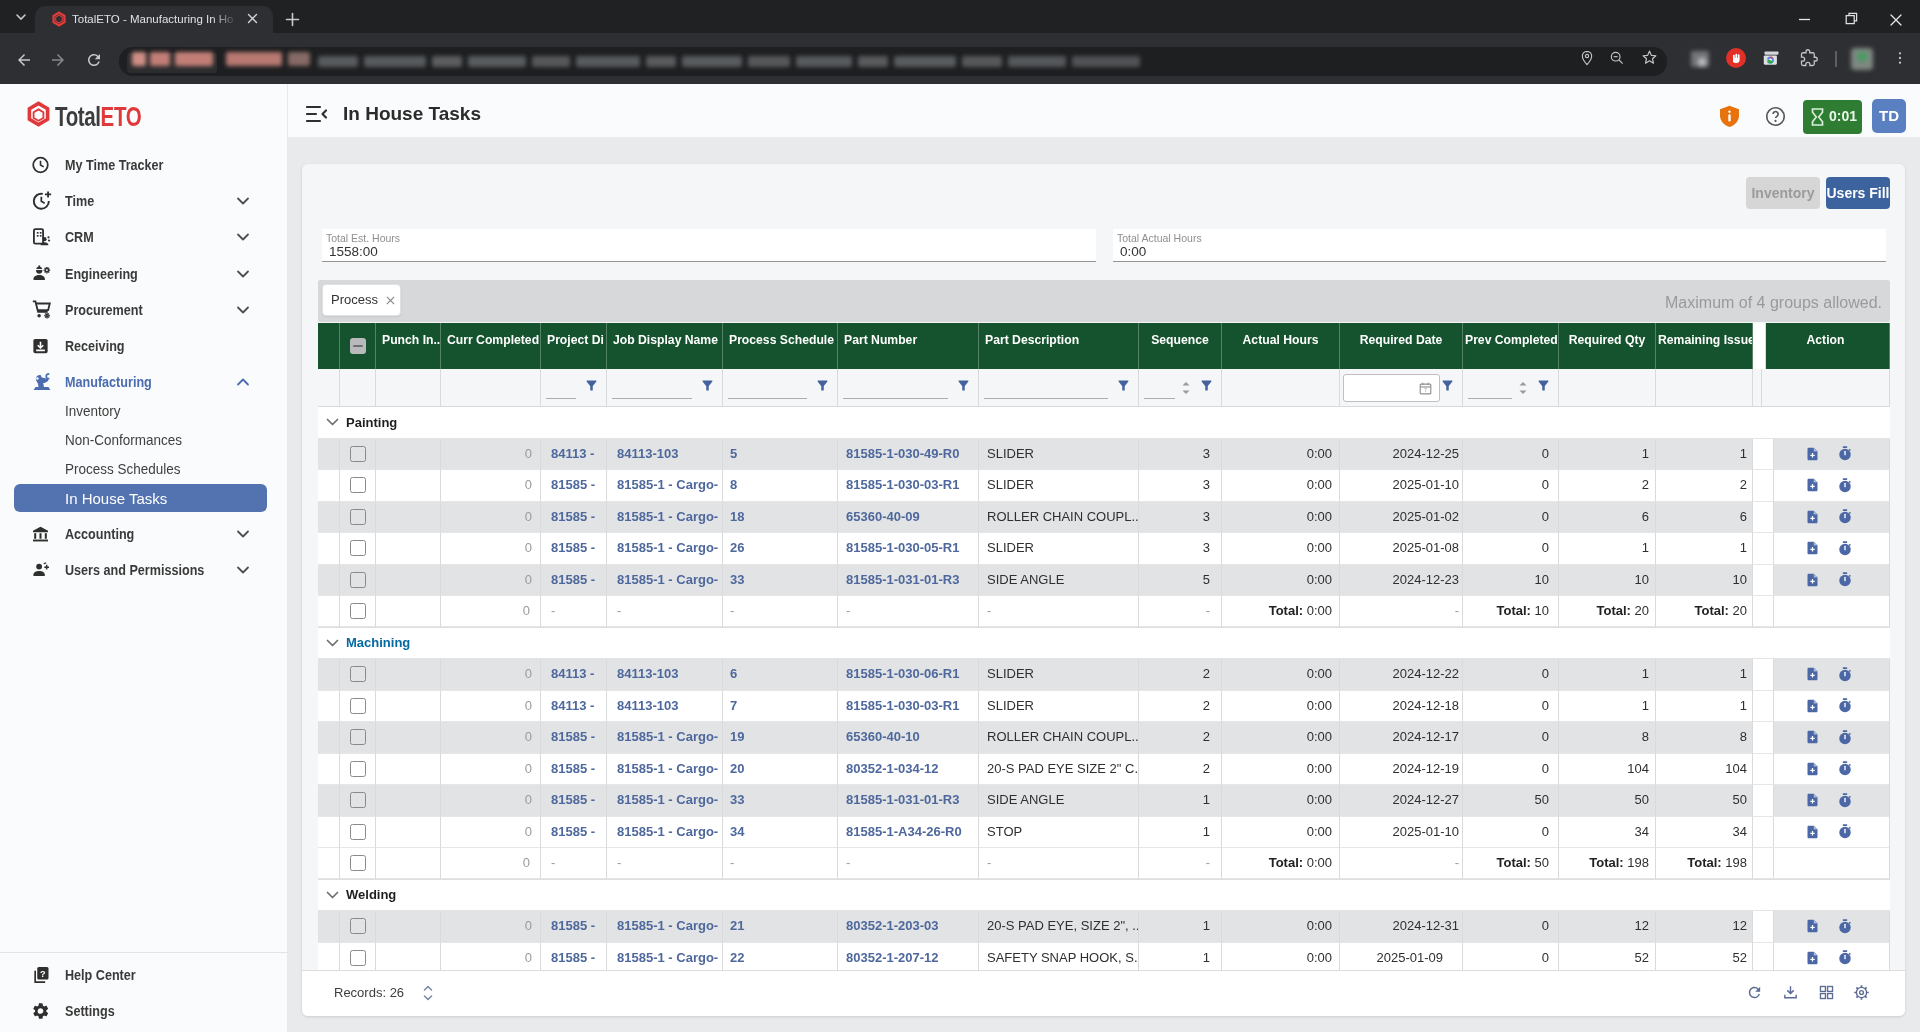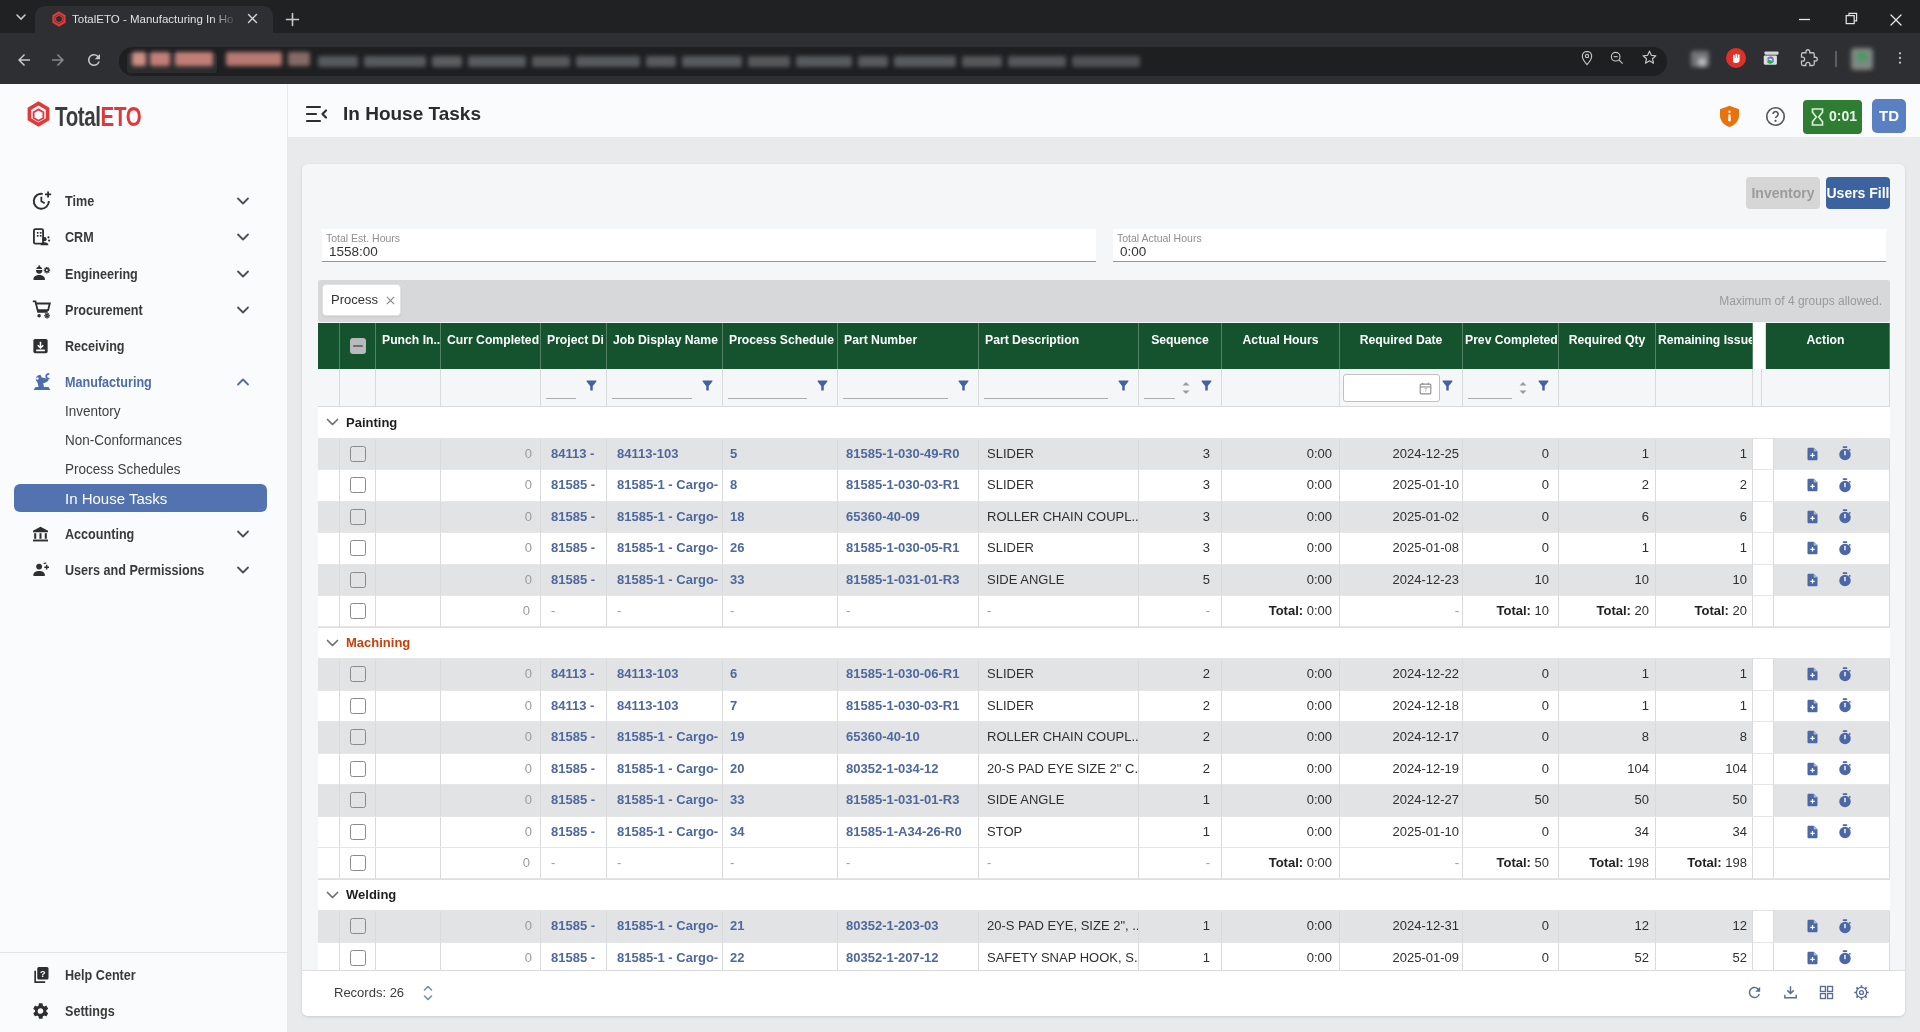--- a/index.html
+++ b/index.html
@@ -148,20 +148,27 @@
     <circle cx="12" cy="5" r="1.7" fill="#c3c5c8"></circle>
     <circle cx="12" cy="12" r="1.7" fill="#c3c5c8"></circle>
     <circle cx="12" cy="19" r="1.7" fill="#c3c5c8"></circle>
   </svg>
 <div class="abs" id="sidebar">
 <svg class="abs" style="left:26px;top:16px" width="25" height="33" viewBox="0 0 25 33">
       <path d="M12.5 3.4L21.6 8.7v10.6l-9.1 5.3-9.1-5.3V8.7z" fill="none" stroke="#e0393b" stroke-width="3.6"></path>
       <path d="M12.5 9.4l4.9 2.85v5.7l-4.9 2.85-4.9-2.85v-5.7z" fill="none" stroke="#e0393b" stroke-width="1.8"></path>
     </svg>
 <div class="abs" style="left:55px;top:18px;font-size:27px;font-weight:bold;color:#3c3c3c;letter-spacing:-.5px;transform:scaleX(.76);transform-origin:0 0;">Total<span style="color:#e0393b">ETO</span></div>
+<div class="navrow" style="top:63px">
+      <svg class="navico" width="19" height="19" viewBox="0 0 24 24">
+        <circle cx="12" cy="12" r="9.2" fill="none" stroke="#2f2f2f" stroke-width="2.2"></circle>
+        <path d="M12 6.5V12l4 2.4" fill="none" stroke="#2f2f2f" stroke-width="2"></path>
+      </svg>
+      <div class="navlbl" style="color:#3a3a3a">My Time Tracker</div>
+</div>
 <div class="navrow" style="top:99px">
       <svg class="navico" width="21" height="21" viewBox="0 0 24 24">
         <path d="M20.4 12.1a8.6 8.6 0 11-7-8.3" fill="none" stroke="#2f2f2f" stroke-width="2.2"></path>
         <path d="M11.8 7v5.2l3.8 2.3" fill="none" stroke="#2f2f2f" stroke-width="2"></path>
         <path d="M19.5 1v7M16 4.5h7" stroke="#2f2f2f" stroke-width="2.1"></path>
       </svg>
       <div class="navlbl" style="color:#3a3a3a">Time</div>
 <svg class="chev" width="14" height="10" viewBox="0 0 14 10">
         <path d="M2 2.5l5 5 5-5" stroke="#4b5055" stroke-width="1.8" fill="none" stroke-linecap="round" stroke-linejoin="round"></path>
       </svg>
@@ -327,21 +334,21 @@
       <div class="flabel">Total Actual Hours</div>
       <div class="fval">0:00</div>
     </div>
 <div id="grpbar">
 <div style="position:absolute;left:4px;top:3.5px;width:79px;height:32px;background:#fff;border:1px solid #e2e2e2;border-radius:4px;box-shadow:0 1px 2px rgba(0,0,0,.08);">
         <span style="position:absolute;left:8px;top:7.5px;font-size:13px;color:#333;">Process</span>
         <svg style="position:absolute;left:62px;top:10.5px" width="11" height="11" viewBox="0 0 12 12">
           <path d="M2 2l8 8M10 2l-8 8" stroke="#8a8a8a" stroke-width="1.3"></path>
         </svg>
       </div>
-<div style="position:absolute;right:8px;top:14px;font-size:12px;color:#9a9a9a;">Maximum of 4 groups allowed.</div>
+<div style="position:absolute;right:8px;top:14px;font-size:16px;color:#9a9a9a;">Maximum of 4 groups allowed.</div>
 </div>
 <div id="tbl">
 <div class="hrow" style="grid-template-columns:22px 36px 65px 100px 66px 116px 115px 141px 160px 83px 118px 123px 96px 97px 97px 9px 128px">
 <div class="hc" style=""></div>
 <div class="hc" style="">
           <span style="position:absolute;left:50%;top:50%;transform:translate(-50%,-50%);width:16px;height:16px;background:#b9babb;border-radius:3px;">
             <span style="position:absolute;left:3px;top:6.7px;width:10px;height:2.6px;background:#6e6e6e;border-radius:1px;"></span>
           </span>
         </div>
 <div class="hc" style="">Punch In..</div>
@@ -643,21 +650,21 @@
 <div class="dc num tlbl" style="padding-right:9px"><b>Total:</b> 10</div>
 <div class="dc num tlbl" style="padding-right:6px"><b>Total:</b> 20</div>
 <div class="dc num tlbl" style="padding-right:5px"><b>Total:</b> 20</div>
 <div class="dc"></div>
         <div class="dc"></div>
 </div>
 <div class="grow">
         <svg style="position:absolute;left:8px;top:11px" width="13" height="9" viewBox="0 0 13 9">
           <path d="M1.5 1.5l5 5 5-5" stroke="#6f6f6f" stroke-width="1.7" fill="none" stroke-linecap="round" stroke-linejoin="round"></path>
         </svg>
-        <span style="position:absolute;left:28px;top:7.5px;font-size:13px;font-weight:bold;color:#c2410c;">Machining</span>
+        <span style="position:absolute;left:28px;top:7.5px;font-size:13px;font-weight:bold;color:#0369a1;">Machining</span>
       </div>
 <div class="drow g" style="grid-template-columns:22px 36px 65px 100px 66px 116px 115px 141px 160px 83px 118px 123px 96px 97px 97px 9px 128px">
 <div class="dc"></div>
 <div class="dc" style="position:relative;">
           <span class="cb"></span>
         </div>
 <div class="dc"></div>
 <div class="dc num dim" style="padding-right:8px">0</div>
 <div class="dc lnk">84113 -</div>
 <div class="dc lnk">84113-103</div>
@@ -945,21 +952,21 @@
         </div>
 <div class="dc"></div>
 <div class="dc num dim" style="padding-right:8px">0</div>
 <div class="dc lnk">81585 -</div>
 <div class="dc lnk">81585-1 - Cargo-</div>
 <div class="dc lnk" style="padding-left:7px">22</div>
 <div class="dc lnk" style="padding-left:8px">80352-1-207-12</div>
 <div class="dc" style="padding-left:8px">SAFETY SNAP HOOK, S...</div>
 <div class="dc num" style="padding-right:11px">1</div>
 <div class="dc num" style="padding-right:7px">0:00</div>
-<div class="dc num" style="padding-right:3px">2025-01-09</div>
+<div class="dc num" style="padding-right:19px">2025-01-09</div>
 <div class="dc num" style="padding-right:9px">0</div>
 <div class="dc num" style="padding-right:6px">52</div>
 <div class="dc num" style="padding-right:5px">52</div>
 <div class="dc"></div>
 <div class="dc" style="padding:0;">
           <span style="position:absolute;left:43px;top:7px">
             <svg width="15" height="16" viewBox="0 0 24 24">
               <path d="M14 2H6c-1.1 0-2 .9-2 2v16c0 1.1.9 2 2 2h12c1.1 0 2-.9 2-2V8z" fill="#4b67a5"></path>
               <path d="M14 2l6 6h-6z" fill="#a7b7d4"></path>
               <path d="M12 10.5v7M8.5 14h7" stroke="#fff" stroke-width="2"></path>

